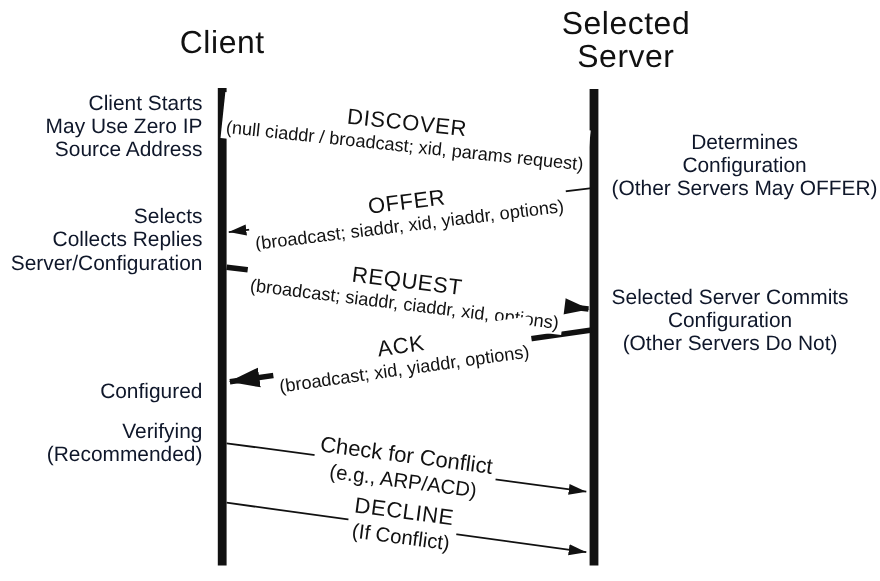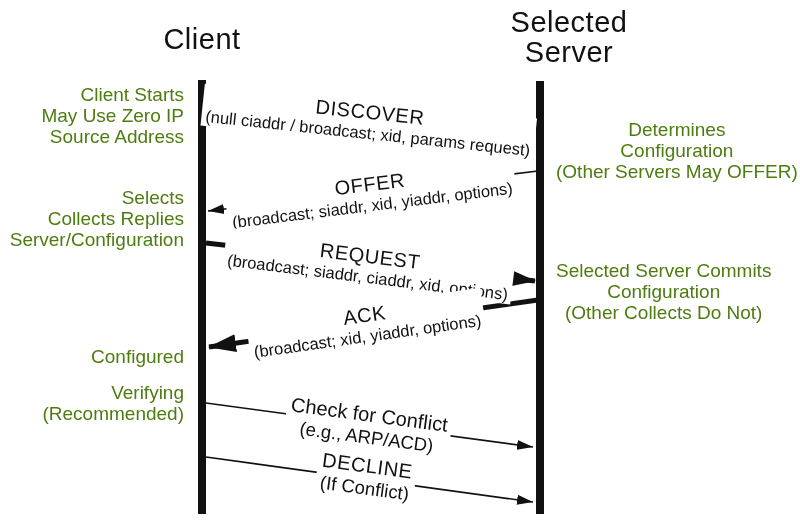--- a/index.html
+++ b/index.html
@@ -7,21 +7,21 @@
     position:relative;width:800px;height:528px;background:#ffffff;
     font-family:Liberation Sans, sans-serif;color:#111111;overflow:hidden;
   }
   .stage svg{position:absolute;left:0;top:0;}
   .title{
     position:absolute;transform:translateX(-50%);
     font-size:29px;letter-spacing:0.5px;white-space:nowrap;color:#111111;
   }
   .title--right{text-align:center;line-height:30px;}
   .note{
-    position:absolute;font-size:19px;line-height:21px;white-space:nowrap;color:#4d7c0f;
+    position:absolute;font-size:19px;line-height:21px;white-space:nowrap;color:#0f172a;
   }
   .note--left{left:0;width:184px;text-align:right;}
   .note--right{left:556px;text-align:center;}
   .msg{
     position:absolute;background:#ffffff;text-align:center;white-space:nowrap;
     padding:0 4px;color:#111111;
   }
   .msg-name{font-size:20px;letter-spacing:0.6px;}
   .msg-params{font-size:16.5px;}
   .msg--bigparams .msg-params{font-size:18.5px;}
@@ -77,21 +77,21 @@
   </div>
 
   <div class="note note--right" style="top:119px;">
     <div>Determines</div>
     <div>Configuration</div>
     <div>(Other Servers May OFFER)</div>
   </div>
   <div class="note note--right" style="top:260px;">
     <div>Selected Server Commits</div>
     <div>Configuration</div>
-    <div>(Other Collects Do Not)</div>
+    <div>(Other Servers Do Not)</div>
   </div>
 
   <div class="msg" style="left:369px;top:122px;transform:translate(-50%,-50%) rotate(6deg);">
     <div class="msg-name">DISCOVER</div>
     <div class="msg-params">(null ciaddr / broadcast; xid, params request)</div>
   </div>
   <div class="msg" style="left:371px;top:194px;transform:translate(-50%,-50%) rotate(-7deg);">
     <div class="msg-name">OFFER</div>
     <div class="msg-params">(broadcast; siaddr, xid, yiaddr, options)</div>
   </div>

